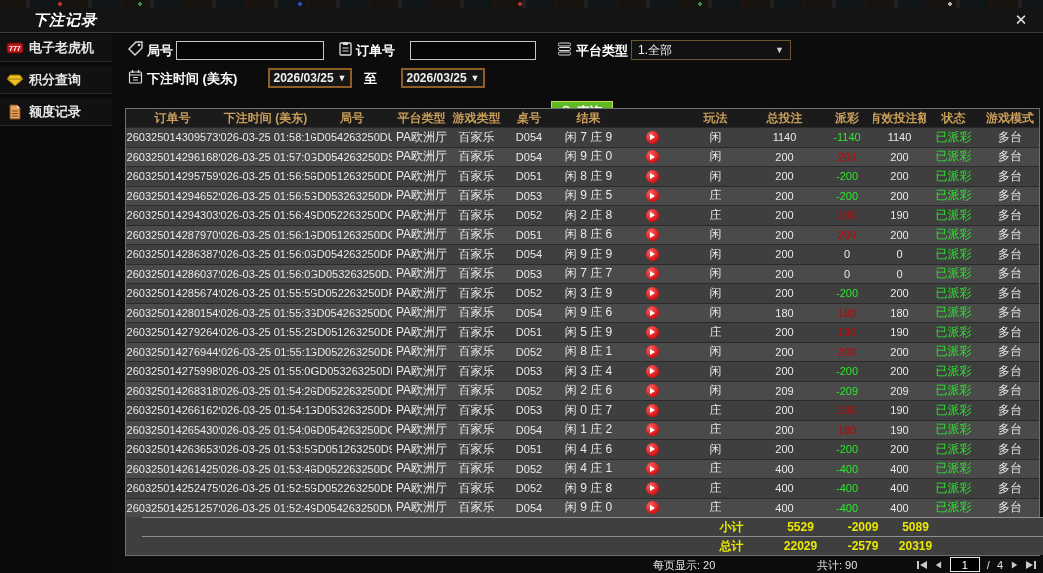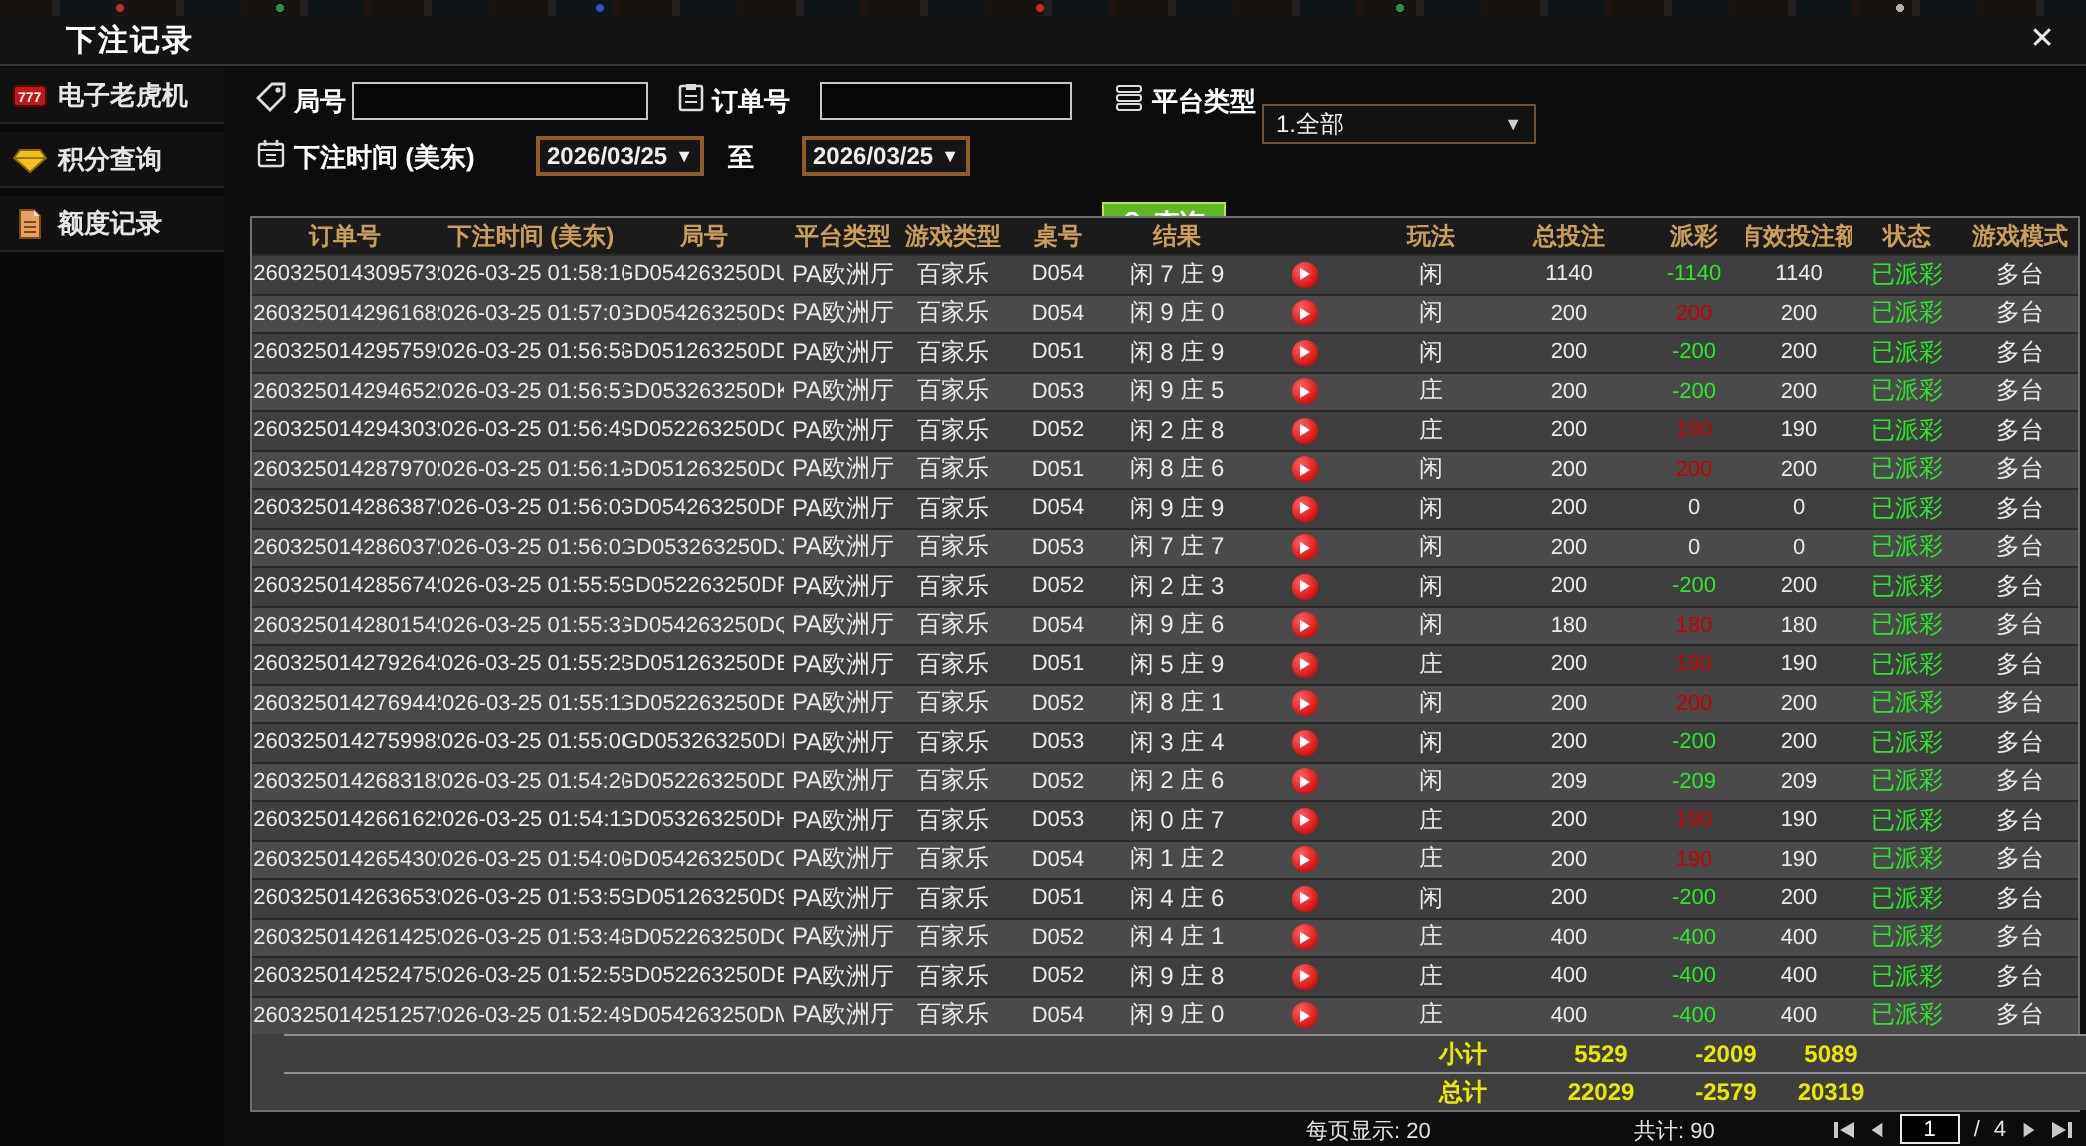--- a/index.html
+++ b/index.html
@@ -16,21 +16,21 @@
       radial-gradient(circle 2px at 520px 4px, #c03030 0 2px, transparent 2px),
       radial-gradient(circle 2px at 700px 4px, #2f8f4f 0 2px, transparent 2px),
       radial-gradient(circle 2px at 950px 4px, #b0b0b0 0 2px, transparent 2px),
       repeating-linear-gradient(90deg,#17130e 0 26px,#242020 26px 30px,#101518 30px 58px,#1c1410 58px 62px);
   }
 
   .window { position:absolute; left:0; top:8px; width:1043px; height:565px; background:#0c0c0c; }
 
   .titlebar { position:absolute; left:0; top:0; width:100%; height:25px;
     background:#141414; border-bottom:1px solid #3a3a3a; }
-  .title { position:absolute; left:33px; top:3px; font-size:15px; font-weight:bold; color:#fff; letter-spacing:1px; }
+  .title { position:absolute; left:33px; top:3px; font-size:15px; font-weight:bold; color:#fff; letter-spacing:1px;font-style:italic; }
   .close-btn { position:absolute; right:12px; top:3px; width:20px; height:18px; color:#e8e8e8;
     font-size:15px; text-align:center; line-height:18px; cursor:pointer; }
 
   
   .sidebar { position:absolute; left:0; top:26px; width:112px; bottom:0; background:#0a0a0a; }
   .side-item { position:relative; height:28px; margin-bottom:4px; display:flex; align-items:center;
     padding-left:6px; color:#e6e6e6; font-size:13px; font-weight:bold; background:#111;
     border-bottom:1px solid #262626; cursor:pointer; }
   .side-item .sicon { width:18px; height:16px; margin-right:5px; flex:0 0 18px; }
   .side-item.active { background:#b3a185; color:#15100a; border-bottom-color:#b3a185; }
@@ -155,21 +155,21 @@
   <input class="txt-input" style="left: 410px; top: 33px; width: 126px;" value="">
 
   <span class="ficon" style="left:557px;top:33px">
     <svg width="15" height="15" viewBox="0 0 15 15">
       <rect x="1.5" y="2" width="12" height="3" rx="1.2" fill="#0c0c0c" stroke="#ddd"></rect>
       <rect x="1.5" y="6.5" width="12" height="3" rx="1.2" fill="#0c0c0c" stroke="#ddd"></rect>
       <rect x="1.5" y="11" width="12" height="3" rx="1.2" fill="#0c0c0c" stroke="#ddd"></rect>
     </svg>
   </span>
   <span class="flabel" style="left:576px;top:34px">平台类型</span>
-  <div class="dropdown" style="left:631px;top:44px;width:137px">
+  <div class="dropdown" style="left:631px;top:32px;width:160px">
     <span>1.全部</span>
     <span class="caret">▼</span>
   </div>
 
   <span class="ficon" style="left:128px;top:61px">
     <svg width="15" height="15" viewBox="0 0 15 15">
       <rect x="1.5" y="3" width="12" height="11" rx="1" fill="#0c0c0c" stroke="#ddd" stroke-width="1.2"></rect>
       <line x1="4.5" y1="1" x2="4.5" y2="4" stroke="#ddd" stroke-width="1.4"></line>
       <line x1="10.5" y1="1" x2="10.5" y2="4" stroke="#ddd" stroke-width="1.4"></line>
       <line x1="1.5" y1="6" x2="13.5" y2="6" stroke="#ddd"></line>
@@ -359,21 +359,21 @@
           <span class="cell c12 cn green">已派彩</span>
           <span class="cell c13 cn">多台</span>
         </div>
         <div class="trow">
           <span class="cell c0">260325014285674</span>
           <span class="cell c1">2026-03-25 01:55:59</span>
           <span class="cell c2">GD052263250DF</span>
           <span class="cell c3 cn">PA欧洲厅</span>
           <span class="cell c4 cn">百家乐</span>
           <span class="cell c5">D052</span>
-          <span class="cell c6 cn">闲 2 庄 3</span>
+          <span class="cell c6 cn">闲 3 庄 9</span>
           <span class="cell c7">
             <span class="play"></span>
           </span>
           <span class="cell c8 cn">闲</span>
           <span class="cell c9">200</span>
           <span class="cell c10 neg">-200</span>
           <span class="cell c11">200</span>
           <span class="cell c12 cn green">已派彩</span>
           <span class="cell c13 cn">多台</span>
         </div>

